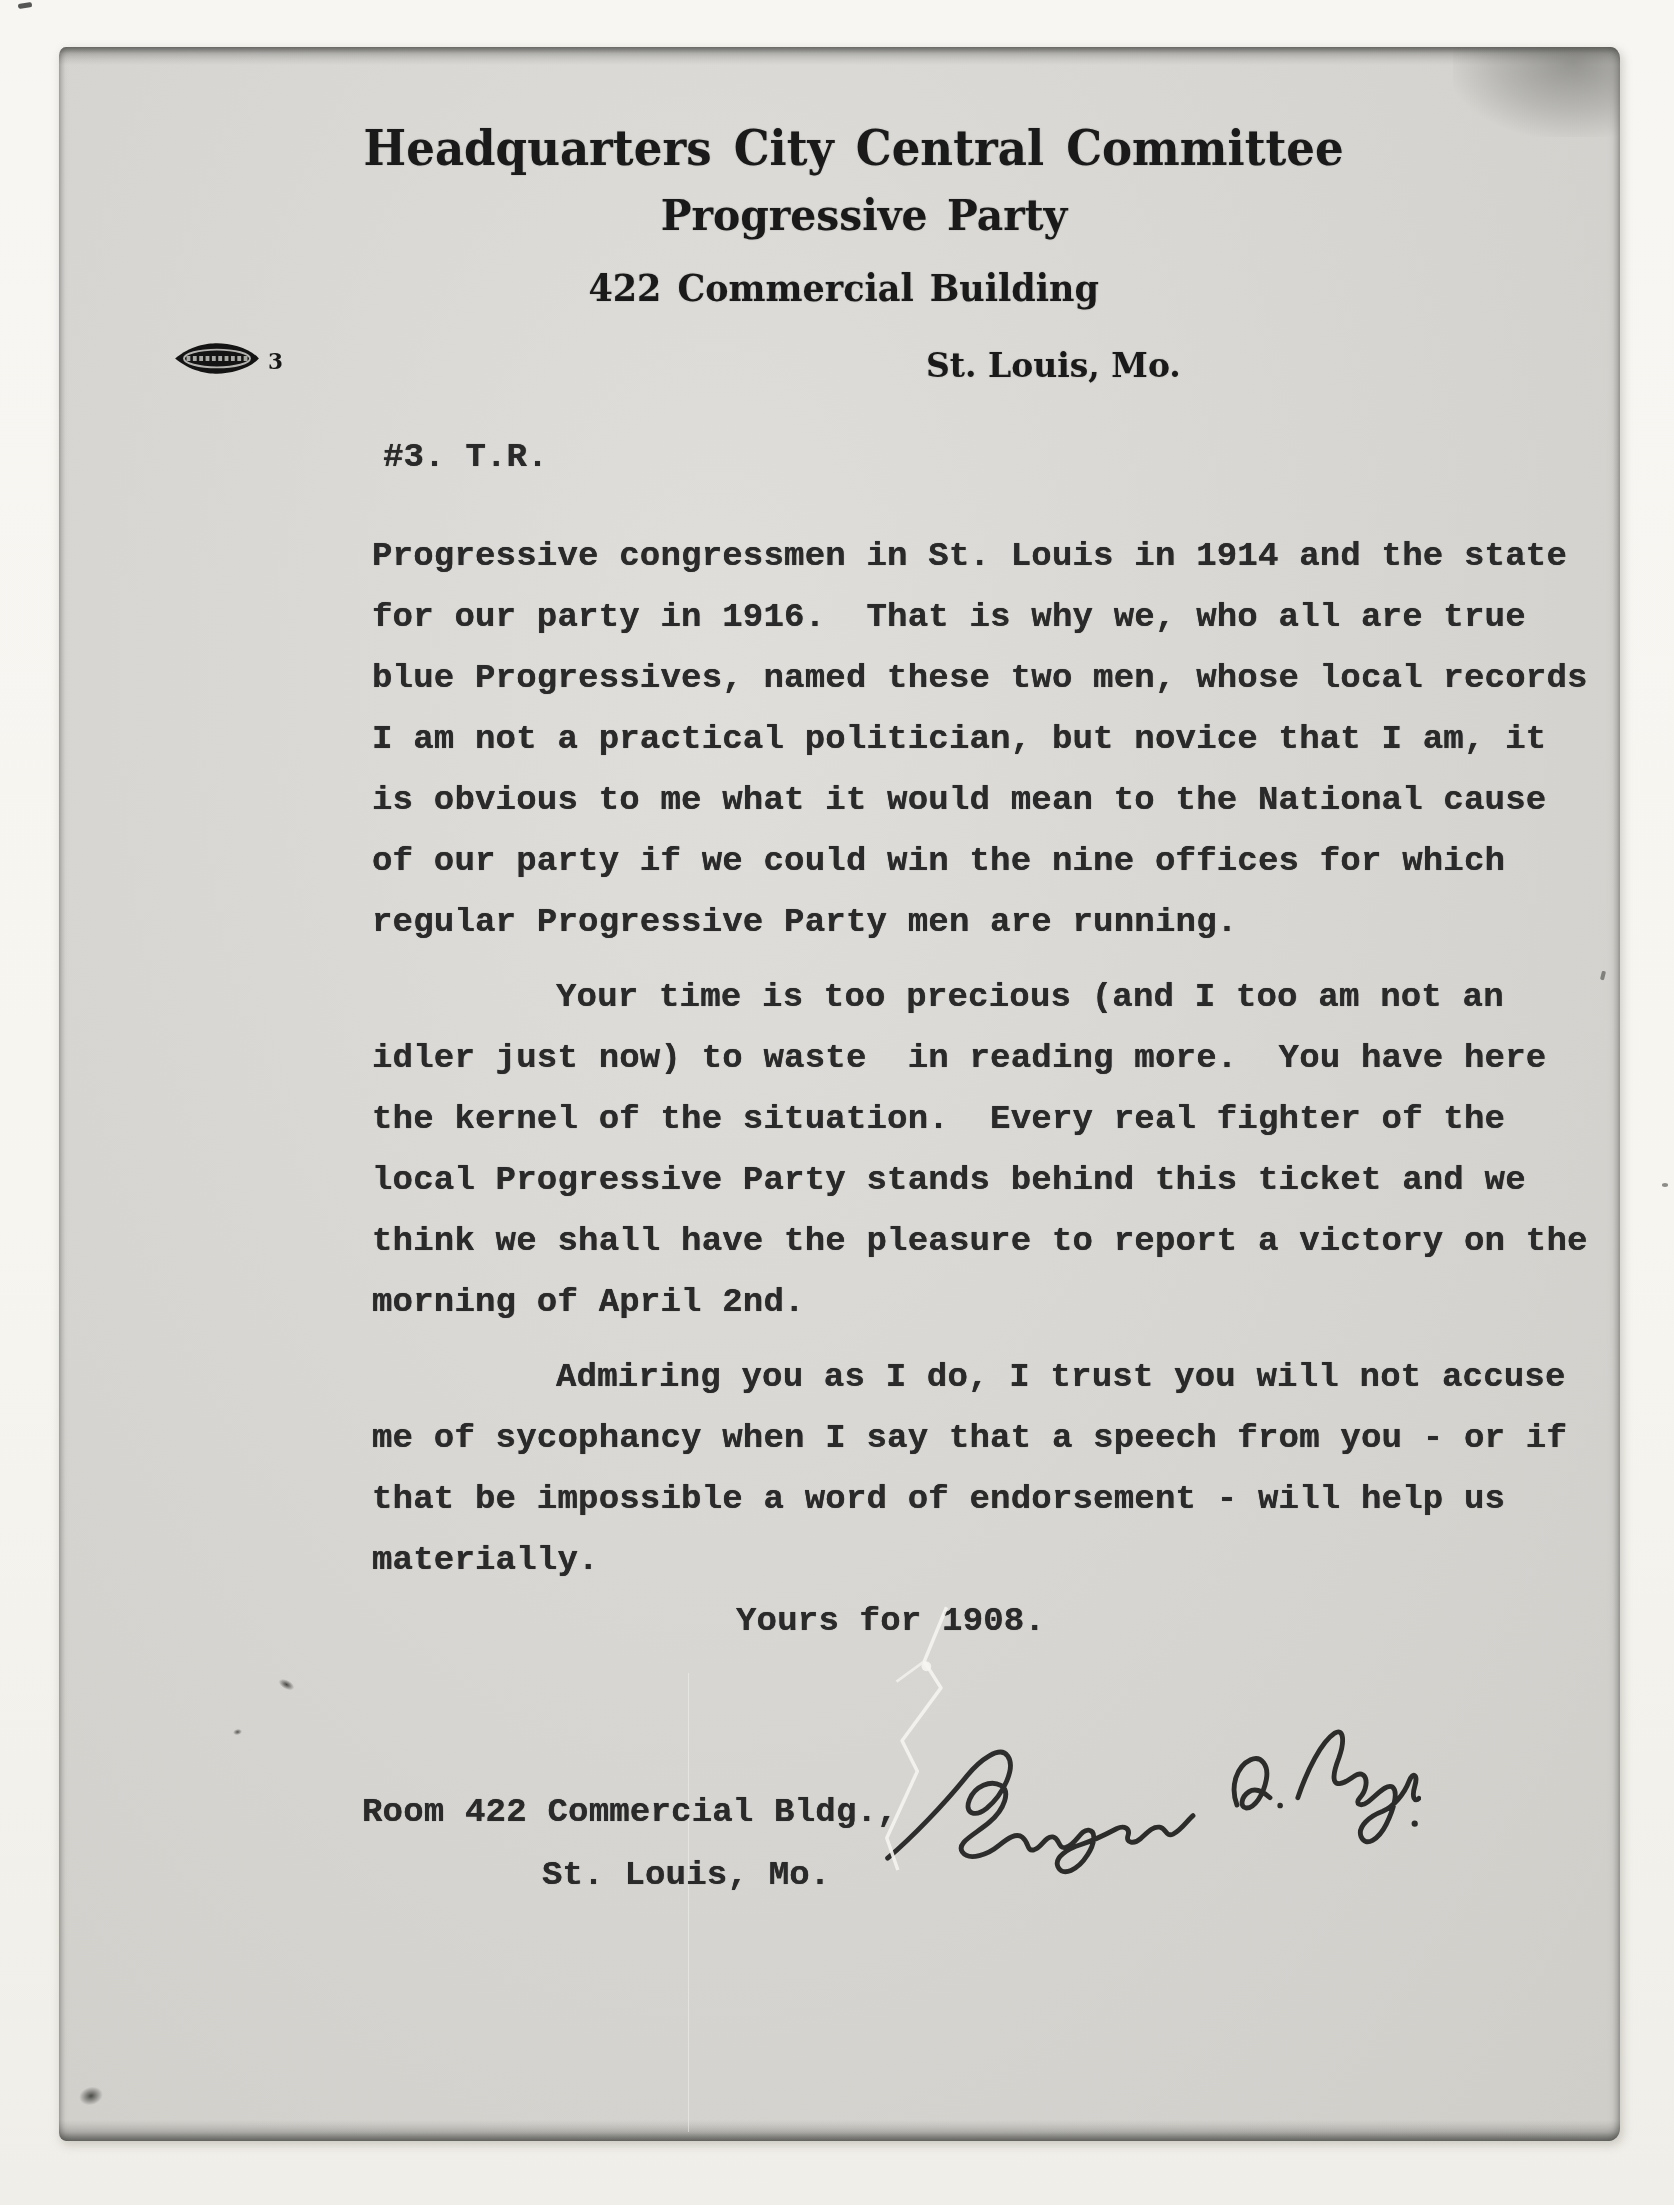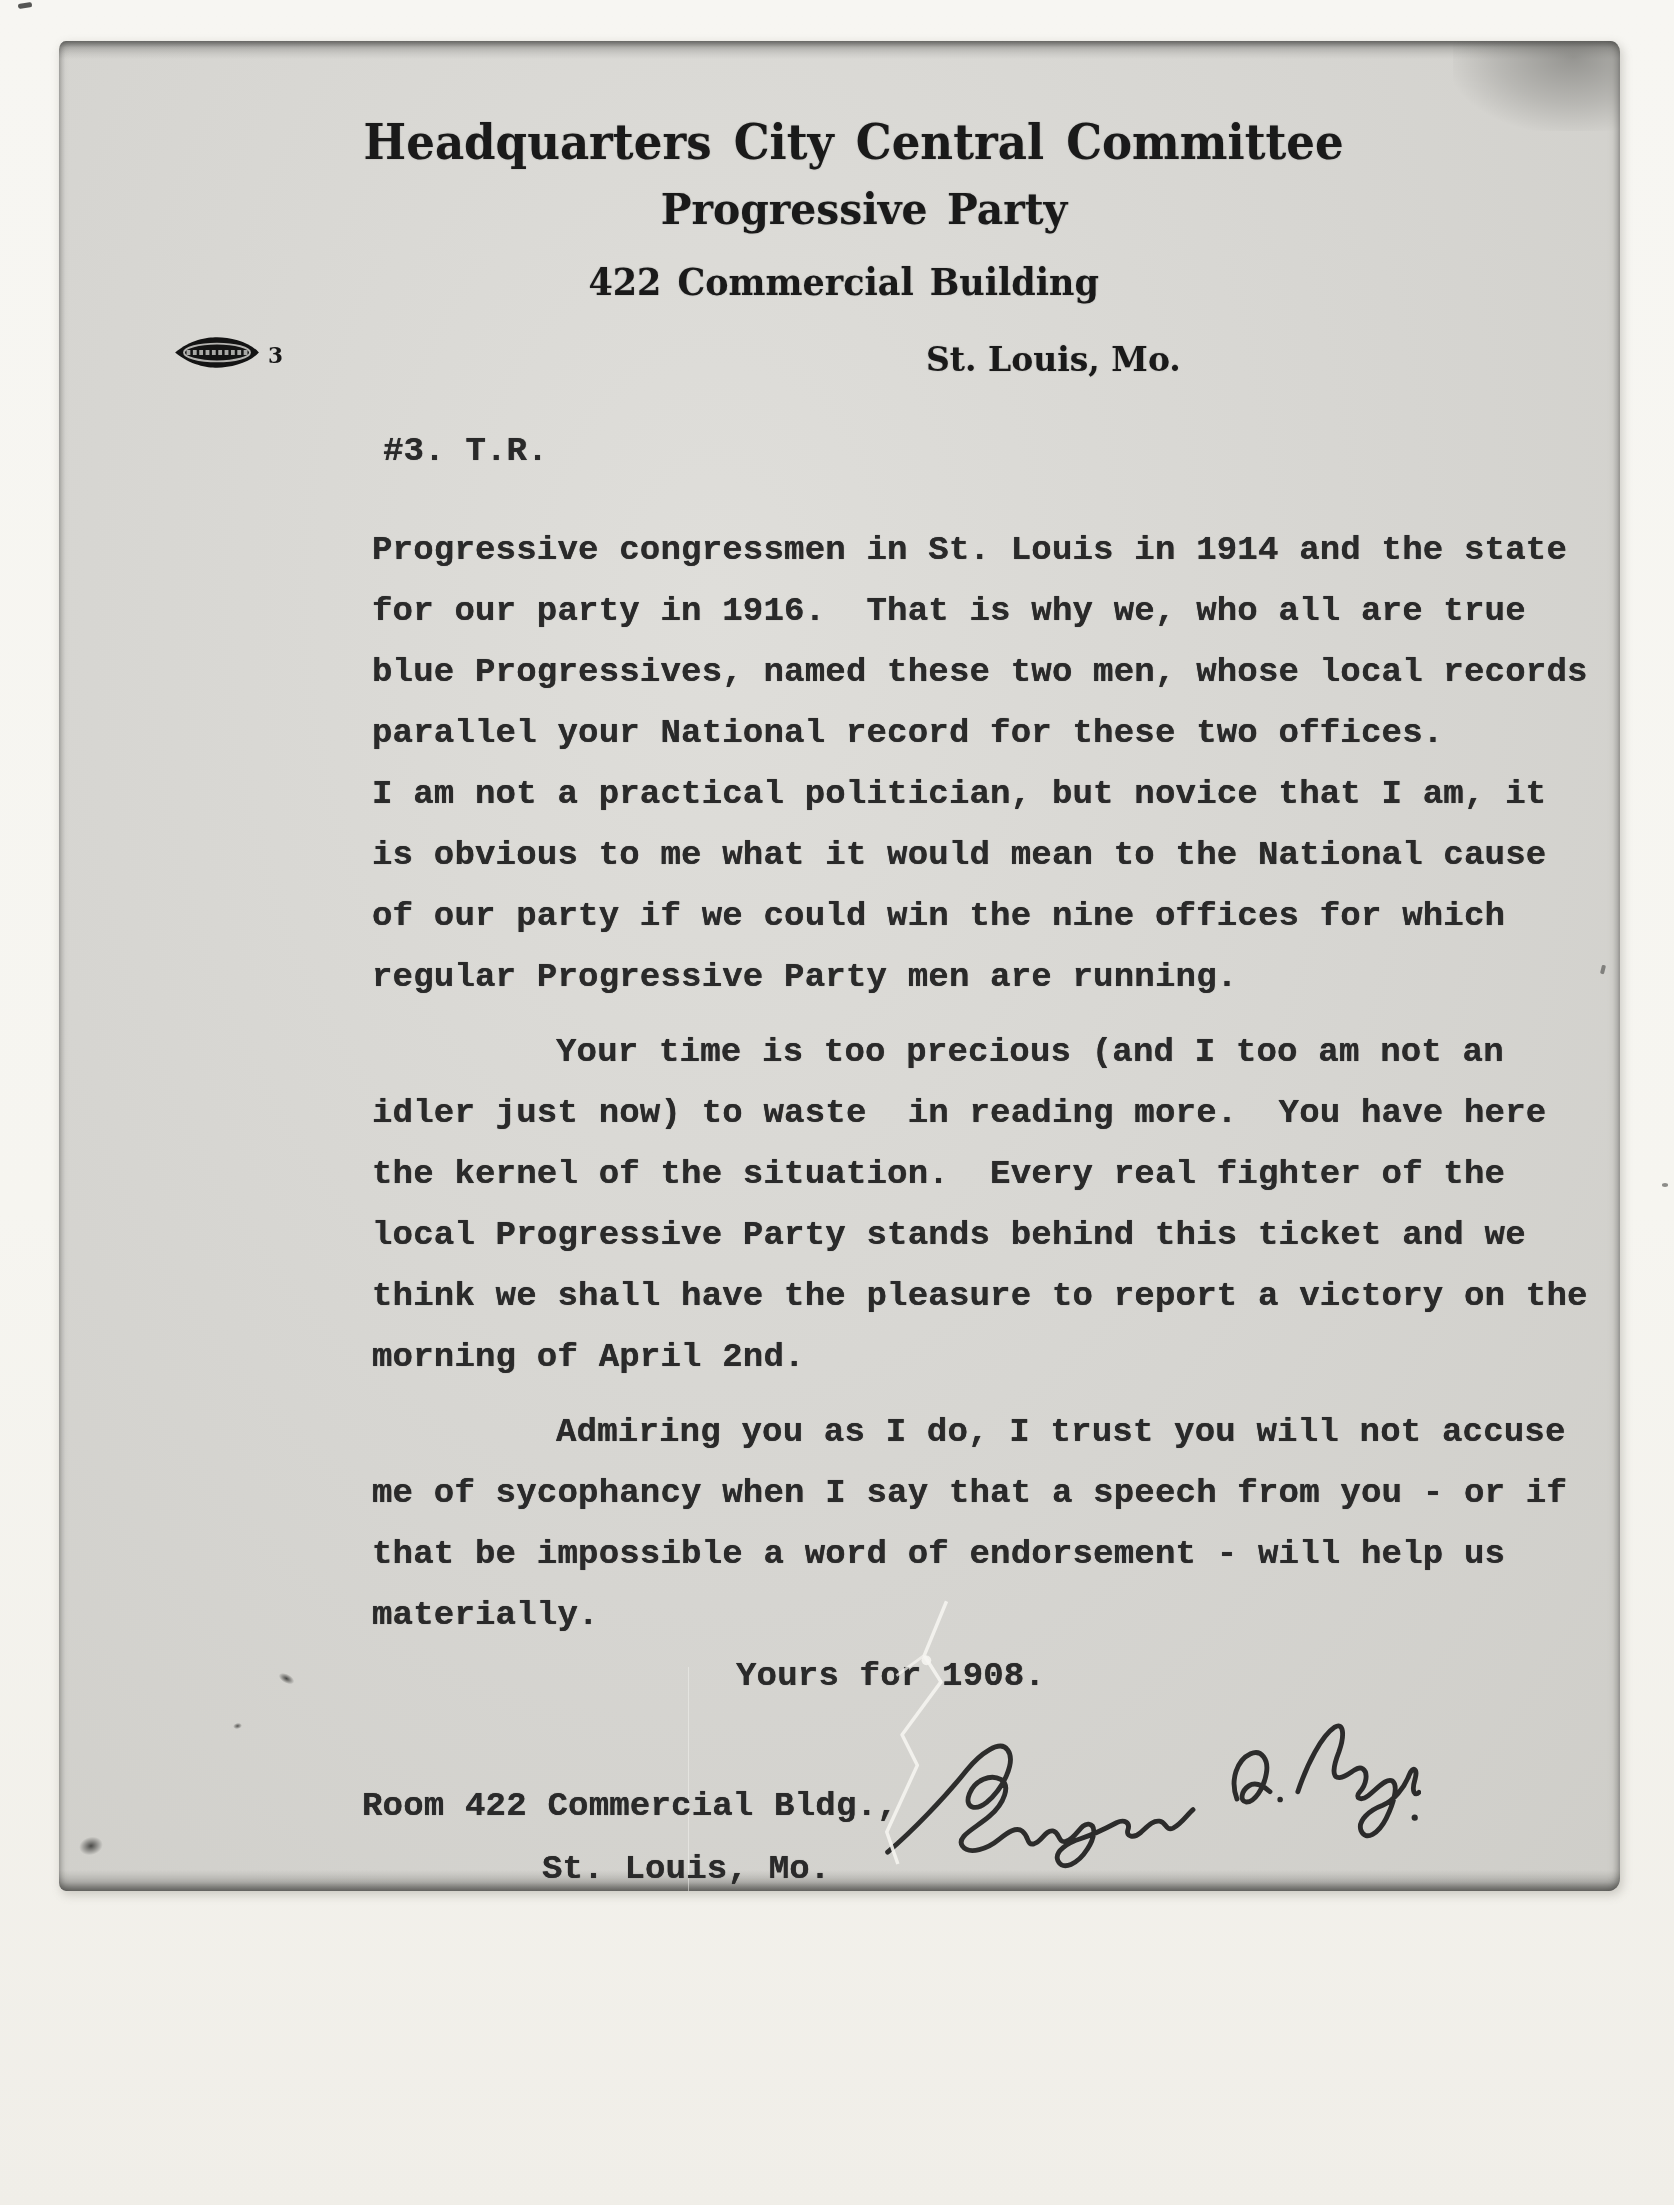--- a/index.html
+++ b/index.html
@@ -2,21 +2,21 @@
 <html style="font-size:11px"><head>
 <meta charset="utf-8">
 <style>
   html,body{margin:0;padding:0;background:#e9e8e3;}
   .scan{
     position:relative; width:1675px; height:2205px; overflow:hidden;
     background:linear-gradient(180deg,#f7f6f2 0%,#f6f5f0 55%,#f0eee8 100%);
     font-family:"Liberation Mono", monospace;
   }
   .paper{
-    position:absolute; left:59px; top:41px; width:1561px; height:1850px;
+    position:absolute; left:59px; top:47px; width:1561px; height:2094px;
     background:
       radial-gradient(ellipse at 42% 30%, rgba(224,223,219,.9) 0%, rgba(214,213,209,.9) 55%, rgba(206,205,200,.9) 100%),
       #d6d5d1;
     border-radius:7px 9.7px 11px 7px / 8.3px 11px 12.5px 8.3px;
     box-shadow:
       inset 0 7px 8.3px -4.2px rgba(70,70,68,.6),
       inset 0 -9.7px 9.7px -4.9px rgba(75,75,72,.55),
       inset 6.3px 0 7px -4.9px rgba(95,95,92,.45),
       inset -7px 0 8.3px -4.9px rgba(85,85,82,.5),
       2.1px 3.5px 9.7px rgba(120,116,106,.30);
@@ -110,21 +110,20 @@
       <line x1="22" y1="26" x2="118" y2="26" stroke="rgba(218,217,213,.75)" stroke-width="8" stroke-dasharray="6 4"></line>
     </svg>
     <div class="bug-num">3</div>
 
     <div class="type ref">#3. T.R.</div>
 
     <div class="body-block">
       <div class="type">Progressive congressmen in St. Louis in 1914 and the state</div>
       <div class="type">for our party in 1916.  That is why we, who all are true</div>
       <div class="type">blue Progressives, named these two men, whose local records</div>
-      <div class="type">parallel your National record for these two offices.</div>
       <div class="type">I am not a practical politician, but novice that I am, it</div>
       <div class="type">is obvious to me what it would mean to the National cause</div>
       <div class="type">of our party if we could win the nine offices for which</div>
       <div class="type">regular Progressive Party men are running.</div>
 
       <div class="type gap ind">Your time is too precious (and I too am not an</div>
       <div class="type">idler just now) to waste  in reading more.  You have here</div>
       <div class="type">the kernel of the situation.  Every real fighter of the</div>
       <div class="type">local Progressive Party stands behind this ticket and we</div>
       <div class="type">think we shall have the pleasure to report a victory on the</div>

